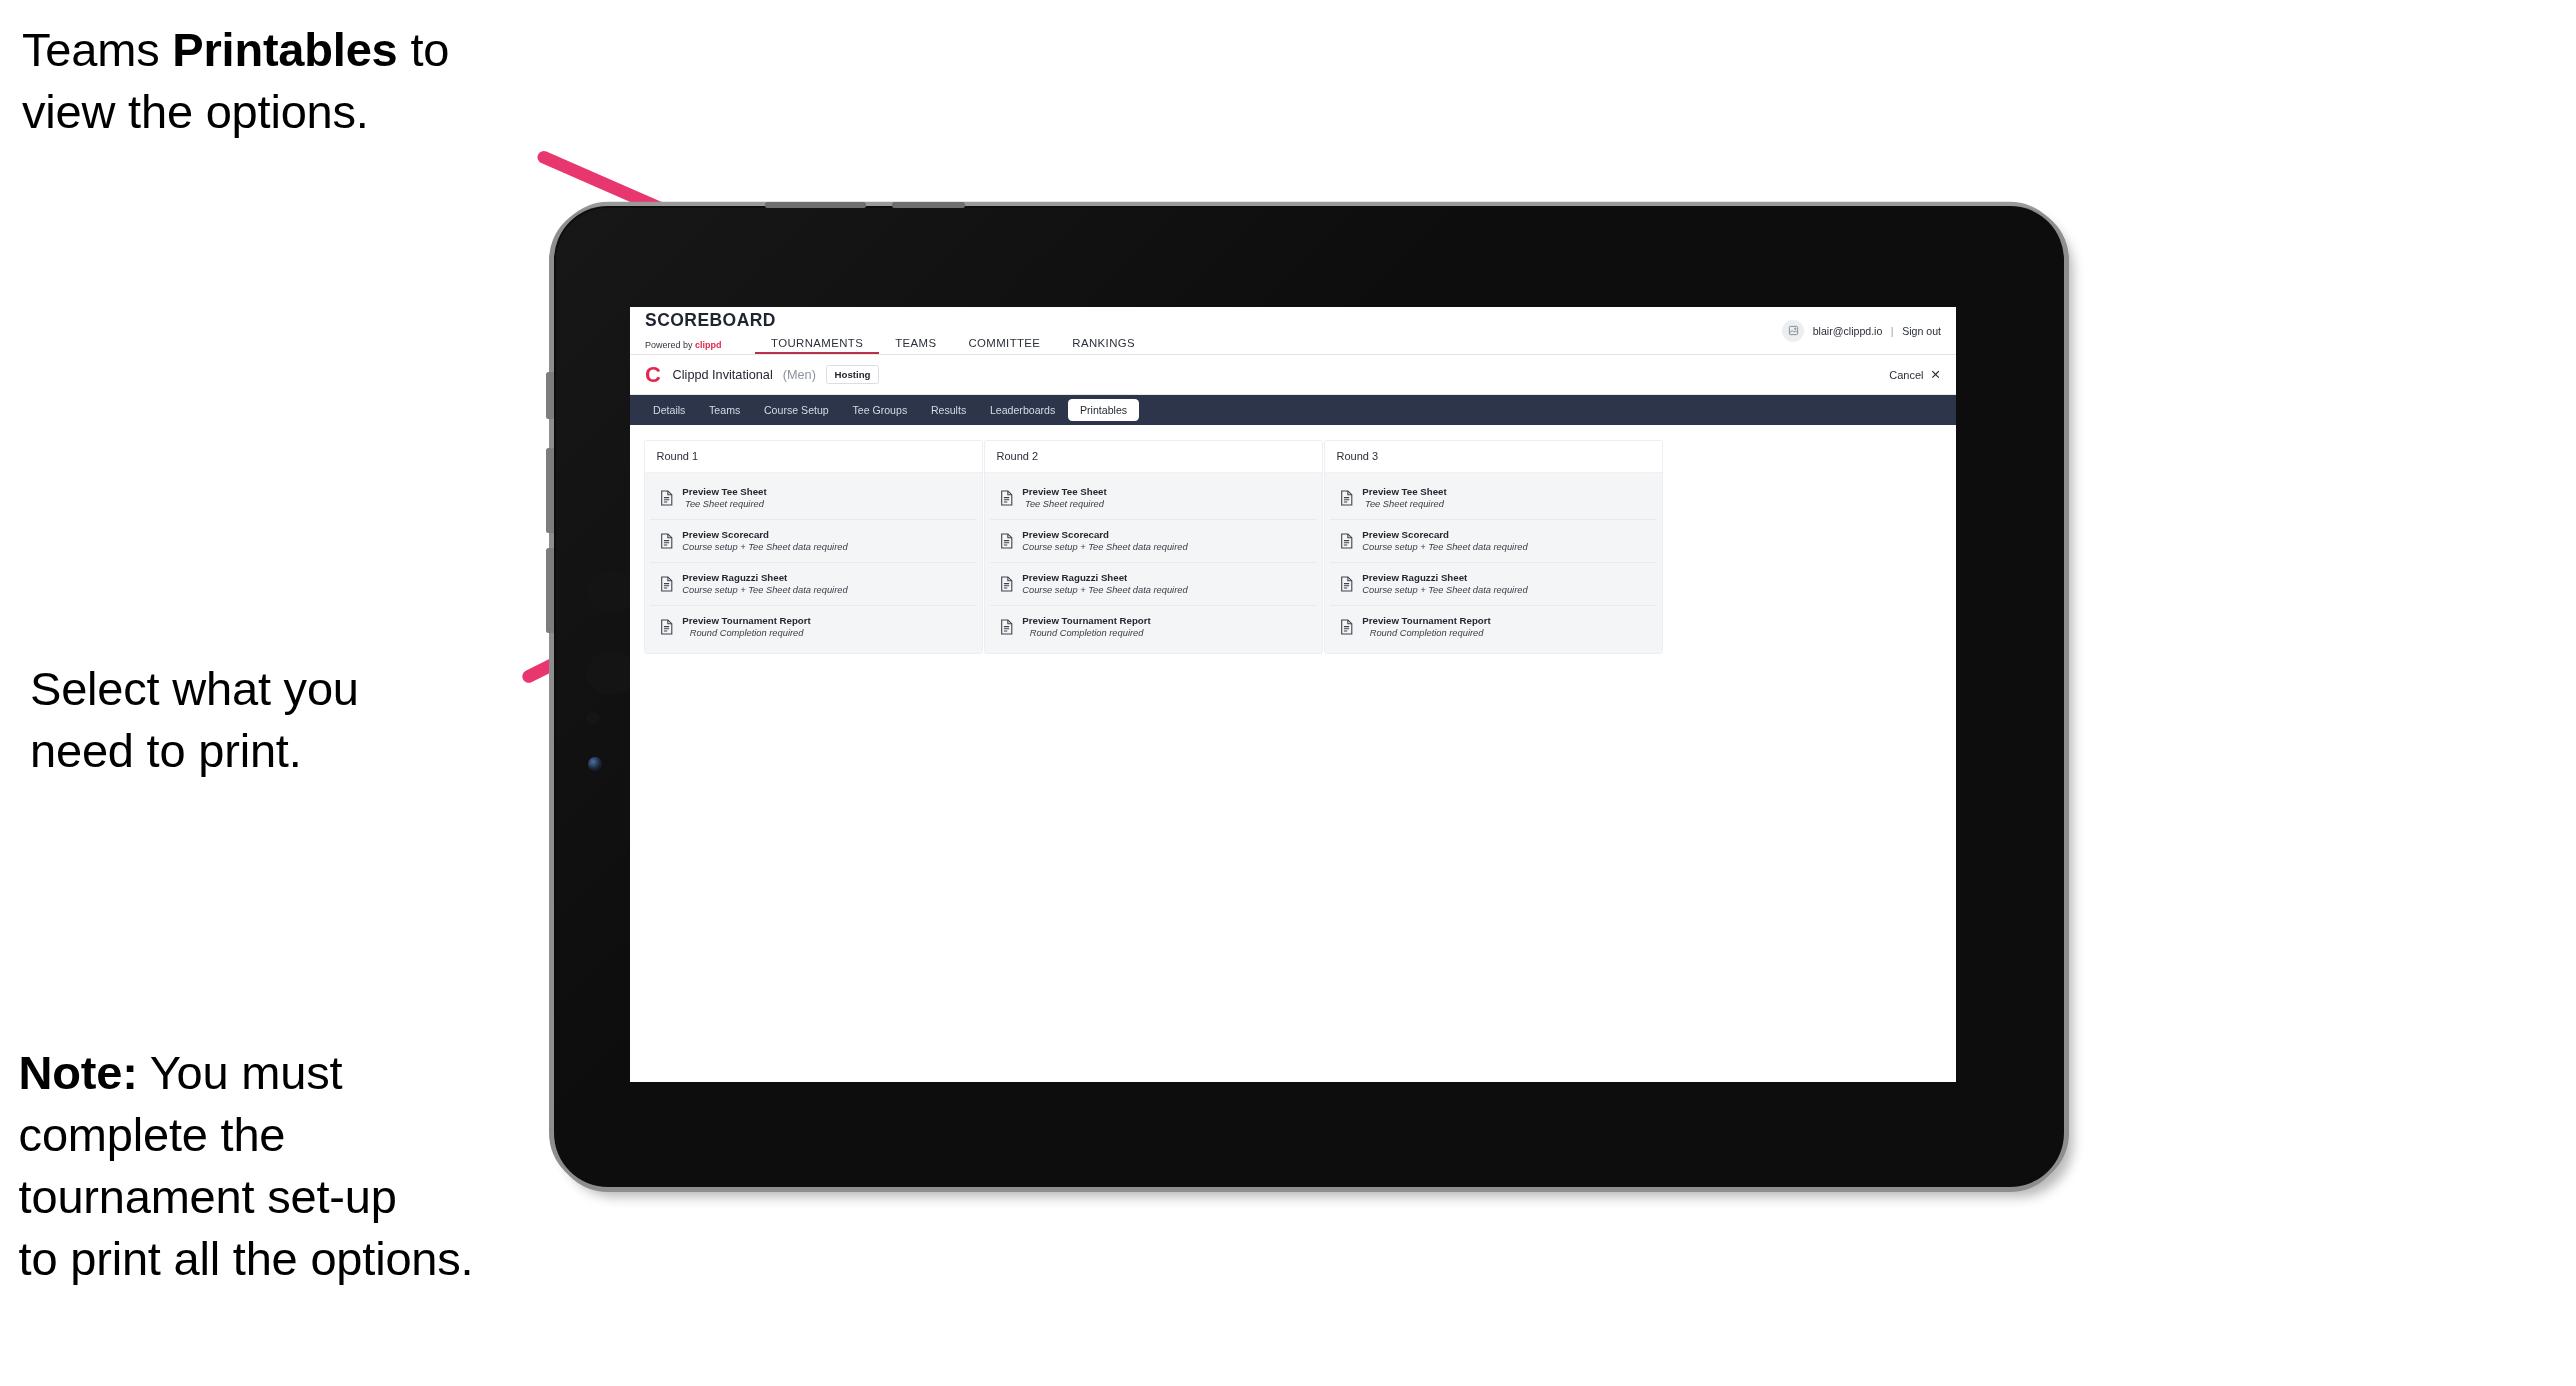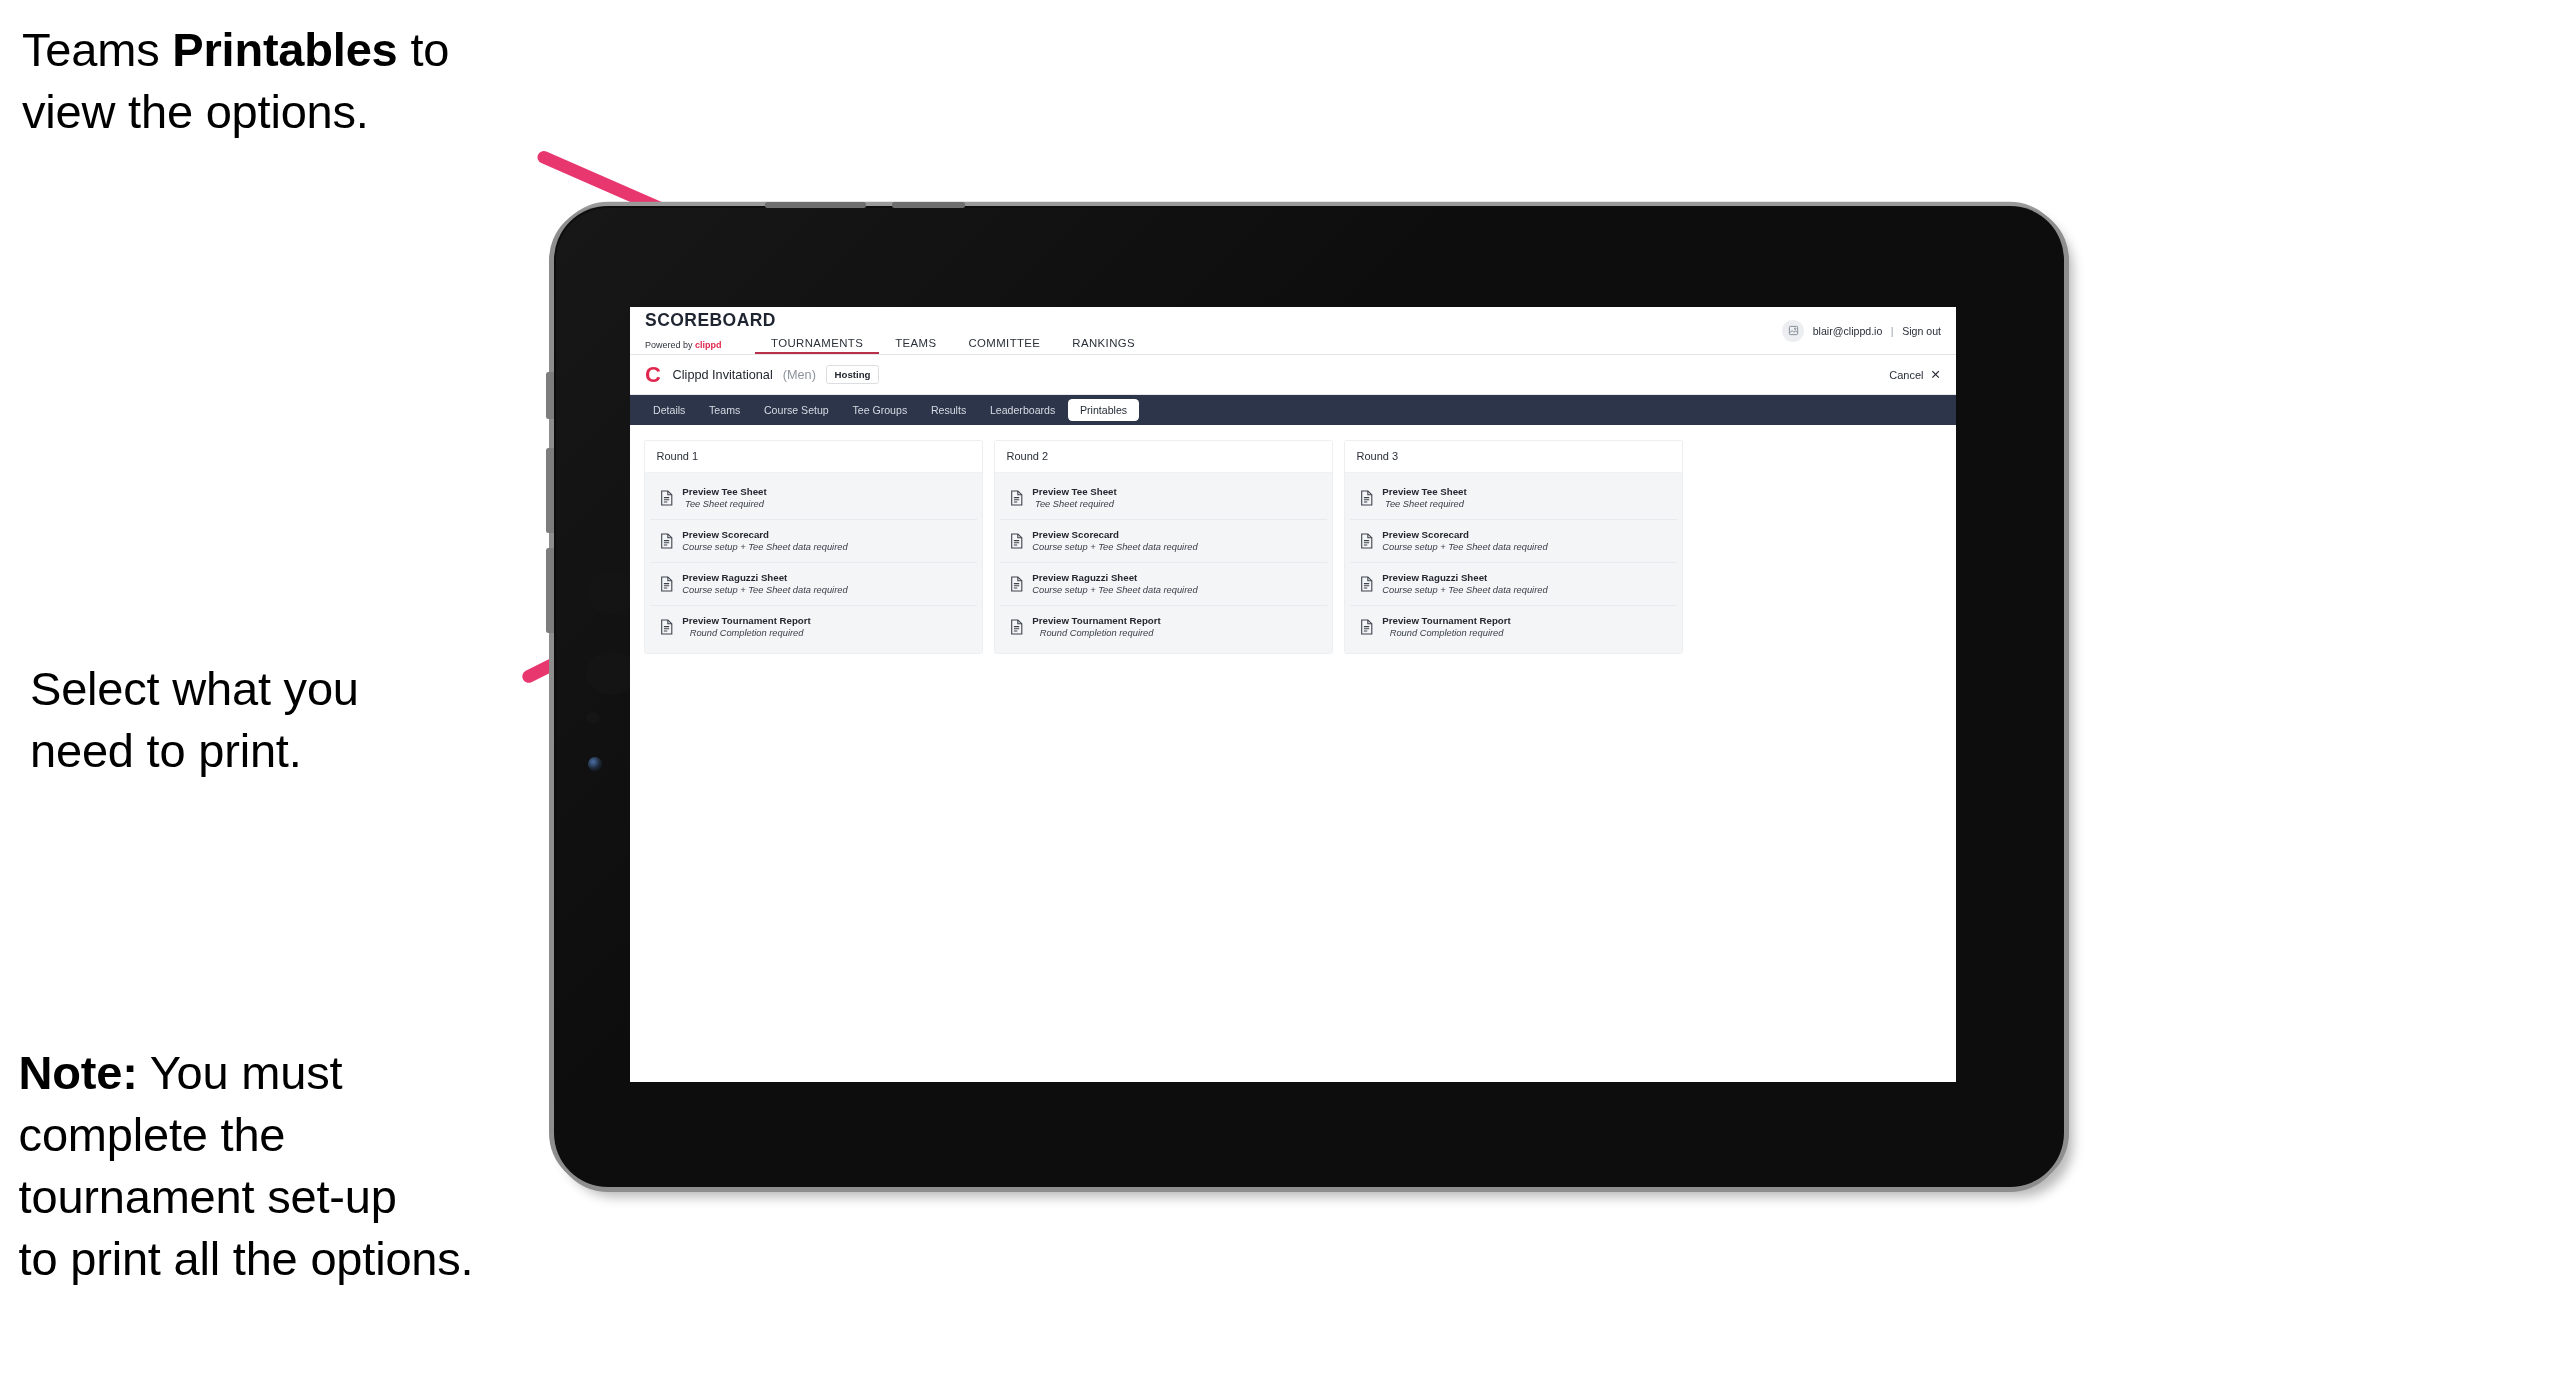--- a/index.html
+++ b/index.html
@@ -250,21 +250,21 @@
     color: #1f2530;
     font-weight: 400;
     padding: 6px 12px;
   }
 
   
   #content {
     background: #ffffff;
     padding: 15px 13.5px;
     display: flex;
-    gap: 11px;
+    gap: 1px;
     align-items: flex-start;
   }
   .round-card {
     width: 337px;
     background: #ffffff;
     border: 0.8px solid #eceef0;
     border-radius: 2.5px;
     overflow: hidden;
   }
   .round-head {

